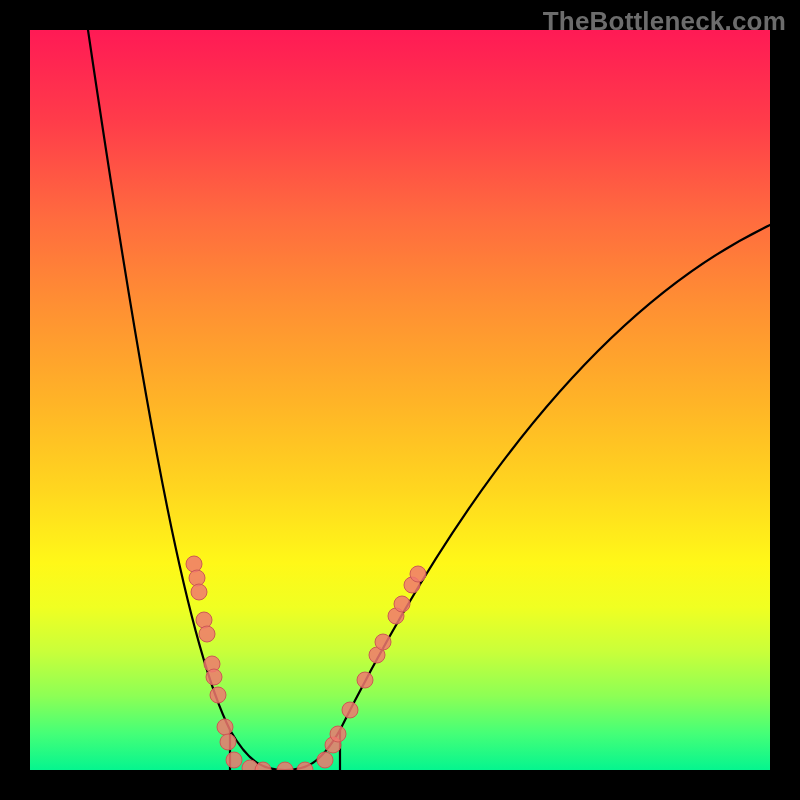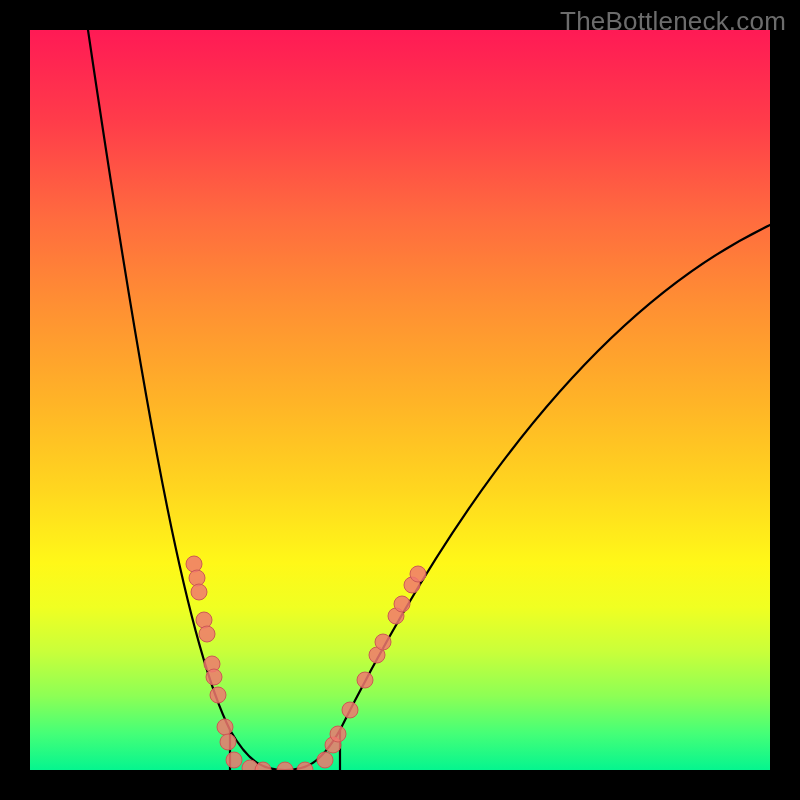--- a/index.html
+++ b/index.html
@@ -11,20 +11,21 @@
     background: #000;
     font-family: Arial, Helvetica, sans-serif;
   }
   .frame {
     position: absolute;
     left: 0;
     top: 0;
     width: 800px;
     height: 700px;
     background: #000;
+    font-weight: bold;
   }
   .plot-area {
     position: absolute;
     left: 30px;
     top: 30px;
     width: 740px;
     height: 740px;
     background: linear-gradient(to bottom,
       #ff1a55 0%,
       #ff3b4a 12%,

